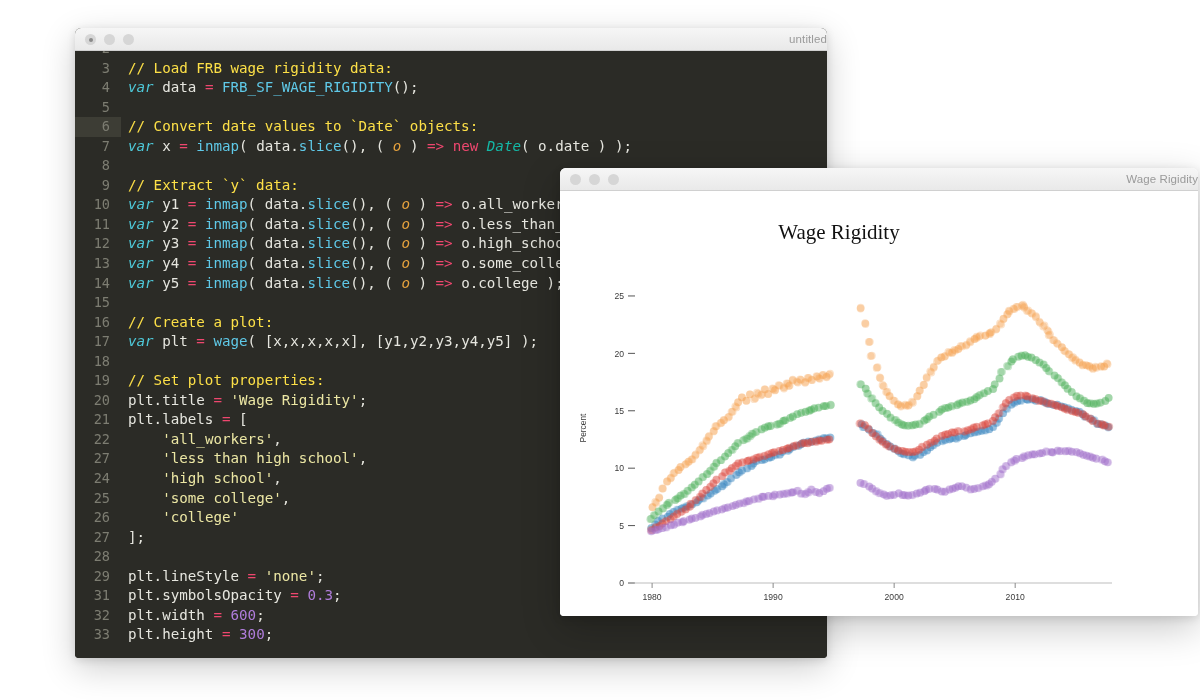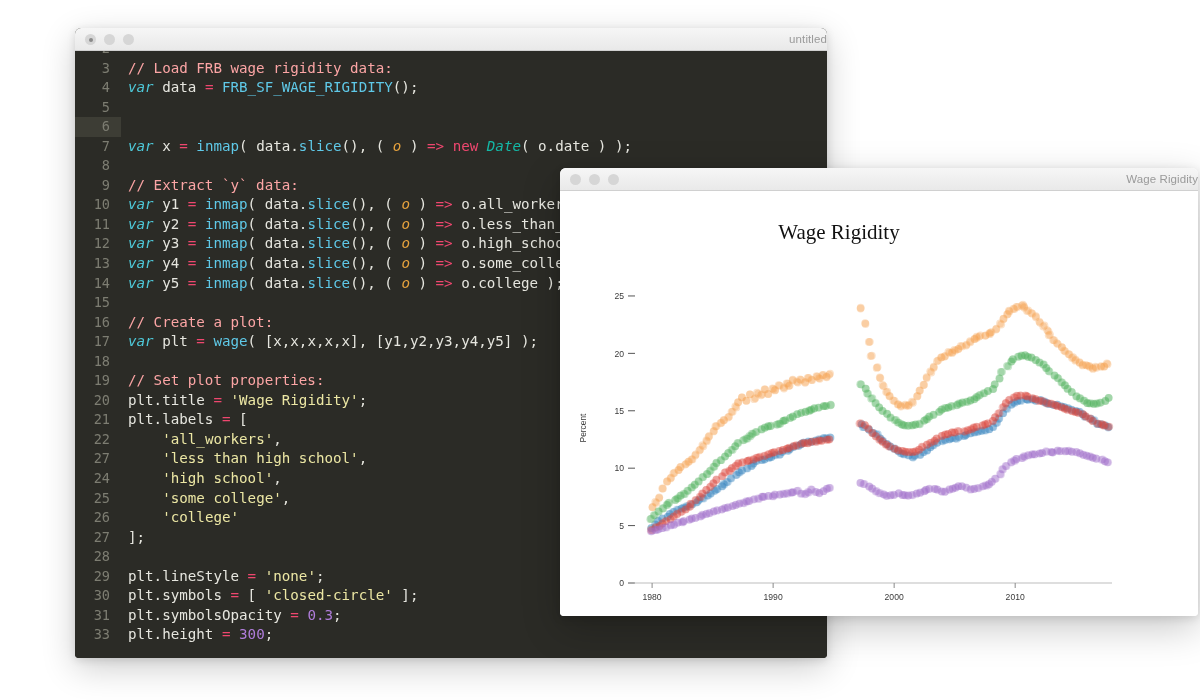--- a/index.html
+++ b/index.html
@@ -52,21 +52,21 @@
   .cline.active .code { background:transparent; }
   .ln {
     width:46px; min-width:46px; text-align:right; padding-right:11px;
     color:#7d7d72; font-size:13.6px; height:19.55px;
   }
   .code { padding-left:7px; color:#e6e6df; }
 
   .kw      { color:#4ec9d9; font-style:italic; }     
   .op      { color:#ef476f; }                        
   .fn      { color:#5fc9e8; }                        
-  .cmt     { color:#fca5a5;text-align:center; }                        
+  .cmt     { color:#fde047;text-align:center; }                        
   .str     { color:#ece7a4; }                        
   .num     { color:#b07ddb; }                        
   .param   { color:#e8a33d; font-style:italic; }     
   .cls     { color:#14b8a6; font-style:italic;margin-top:28px; }     
   .nw      { color:#ef476f;margin-top:37px; }                        
   .plain   { color:#e6e6df; }
 
   
   #plot-window {
     position:absolute; left:560px; top:168px; width:638px; height:448px;
@@ -92,21 +92,21 @@
       <span class="light"></span>
     </div>
     <div class="win-title">untitled</div>
   </div>
   <div id="code-body">
     <div id="code-scroll">
         <div class="cline"><span class="ln">2</span><span class="code"></span></div>
         <div class="cline"><span class="ln">3</span><span class="code"><span class="cmt">// Load FRB wage rigidity data:</span></span></div>
         <div class="cline"><span class="ln">4</span><span class="code"><span class="kw">var</span><span class="plain"> data </span><span class="op">=</span><span class="plain"> </span><span class="fn">FRB_SF_WAGE_RIGIDITY</span><span class="plain">();</span></span></div>
         <div class="cline"><span class="ln">5</span><span class="code"></span></div>
-        <div class="cline active"><span class="ln">6</span></div>
+        <div class="cline active"><span class="ln">6</span><span class="code"><span class="cmt">// Convert date values to `Date` objects:</span></span></div>
         <div class="cline"><span class="ln">7</span><span class="code"><span class="kw">var</span><span class="plain"> x </span><span class="op">=</span><span class="plain"> </span><span class="fn">inmap</span><span class="plain">( data.</span><span class="fn">slice</span><span class="plain">(), ( </span><span class="param">o</span><span class="plain"> ) </span><span class="op">=&gt;</span><span class="plain"> </span><span class="nw">new</span><span class="plain"> </span><span class="cls">Date</span><span class="plain">( o.date ) );</span></span></div>
         <div class="cline"><span class="ln">8</span><span class="code"></span></div>
         <div class="cline"><span class="ln">9</span><span class="code"><span class="cmt">// Extract `y` data:</span></span></div>
         <div class="cline"><span class="ln">10</span><span class="code"><span class="kw">var</span><span class="plain"> y1 </span><span class="op">=</span><span class="plain"> </span><span class="fn">inmap</span><span class="plain">( data.</span><span class="fn">slice</span><span class="plain">(), ( </span><span class="param">o</span><span class="plain"> ) </span><span class="op">=&gt;</span><span class="plain"> o.all_workers );</span></span></div>
         <div class="cline"><span class="ln">11</span><span class="code"><span class="kw">var</span><span class="plain"> y2 </span><span class="op">=</span><span class="plain"> </span><span class="fn">inmap</span><span class="plain">( data.</span><span class="fn">slice</span><span class="plain">(), ( </span><span class="param">o</span><span class="plain"> ) </span><span class="op">=&gt;</span><span class="plain"> o.less_than_high_school );</span></span></div>
         <div class="cline"><span class="ln">12</span><span class="code"><span class="kw">var</span><span class="plain"> y3 </span><span class="op">=</span><span class="plain"> </span><span class="fn">inmap</span><span class="plain">( data.</span><span class="fn">slice</span><span class="plain">(), ( </span><span class="param">o</span><span class="plain"> ) </span><span class="op">=&gt;</span><span class="plain"> o.high_school );</span></span></div>
         <div class="cline"><span class="ln">13</span><span class="code"><span class="kw">var</span><span class="plain"> y4 </span><span class="op">=</span><span class="plain"> </span><span class="fn">inmap</span><span class="plain">( data.</span><span class="fn">slice</span><span class="plain">(), ( </span><span class="param">o</span><span class="plain"> ) </span><span class="op">=&gt;</span><span class="plain"> o.some_college );</span></span></div>
         <div class="cline"><span class="ln">14</span><span class="code"><span class="kw">var</span><span class="plain"> y5 </span><span class="op">=</span><span class="plain"> </span><span class="fn">inmap</span><span class="plain">( data.</span><span class="fn">slice</span><span class="plain">(), ( </span><span class="param">o</span><span class="plain"> ) </span><span class="op">=&gt;</span><span class="plain"> o.college );</span></span></div>
         <div class="cline"><span class="ln">15</span><span class="code"></span></div>
         <div class="cline"><span class="ln">16</span><span class="code"><span class="cmt">// Create a plot:</span></span></div>
@@ -116,22 +116,22 @@
         <div class="cline"><span class="ln">20</span><span class="code"><span class="plain">plt.title </span><span class="op">=</span><span class="plain"> </span><span class="str">'Wage Rigidity'</span><span class="plain">;</span></span></div>
         <div class="cline"><span class="ln">21</span><span class="code"><span class="plain">plt.labels </span><span class="op">=</span><span class="plain"> [</span></span></div>
         <div class="cline"><span class="ln">22</span><span class="code"><span class="plain">    </span><span class="str">'all_workers'</span><span class="plain">,</span></span></div>
         <div class="cline"><span class="ln">27</span><span class="code"><span class="plain">    </span><span class="str">'less than high school'</span><span class="plain">,</span></span></div>
         <div class="cline"><span class="ln">24</span><span class="code"><span class="plain">    </span><span class="str">'high school'</span><span class="plain">,</span></span></div>
         <div class="cline"><span class="ln">25</span><span class="code"><span class="plain">    </span><span class="str">'some college'</span><span class="plain">,</span></span></div>
         <div class="cline"><span class="ln">26</span><span class="code"><span class="plain">    </span><span class="str">'college'</span></span></div>
         <div class="cline"><span class="ln">27</span><span class="code"><span class="plain">];</span></span></div>
         <div class="cline"><span class="ln">28</span></div>
         <div class="cline"><span class="ln">29</span><span class="code"><span class="plain">plt.lineStyle </span><span class="op">=</span><span class="plain"> </span><span class="str">'none'</span><span class="plain">;</span></span></div>
-        <div class="cline"><span class="ln">30</span><span class="code"><span class="plain">plt.symbols </span><span class="op">=</span><span class="plain"> [ </span><span class="str">'closed-circle'</span><span class="plain"> ];</span></span></div>
         <div class="cline"><span class="ln">31</span><span class="code"><span class="plain">plt.symbolsOpacity </span><span class="op">=</span><span class="plain"> </span><span class="num">0.3</span><span class="plain">;</span></span></div>
+        <div class="cline"><span class="ln">32</span><span class="code"><span class="plain">plt.width </span><span class="op">=</span><span class="plain"> </span><span class="num">600</span><span class="plain">;</span></span></div>
         <div class="cline"><span class="ln">33</span><span class="code"><span class="plain">plt.height </span><span class="op">=</span><span class="plain"> </span><span class="num">300</span><span class="plain">;</span></span></div>
       </div>
   </div>
 </div>
 
 <div id="plot-window">
   <div class="titlebar">
     <div class="lights">
       <span class="light"></span>
       <span class="light"></span>

